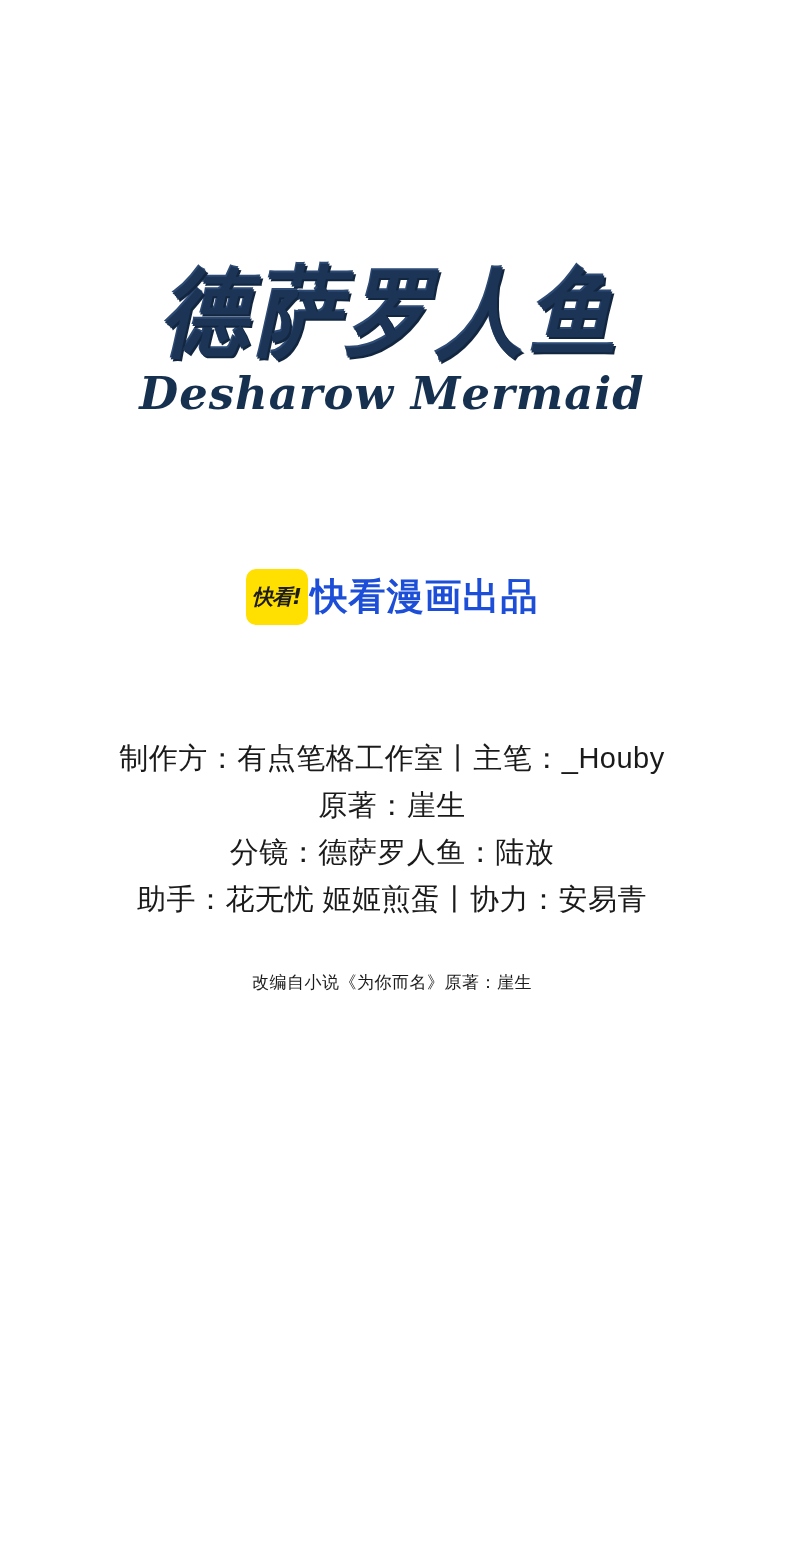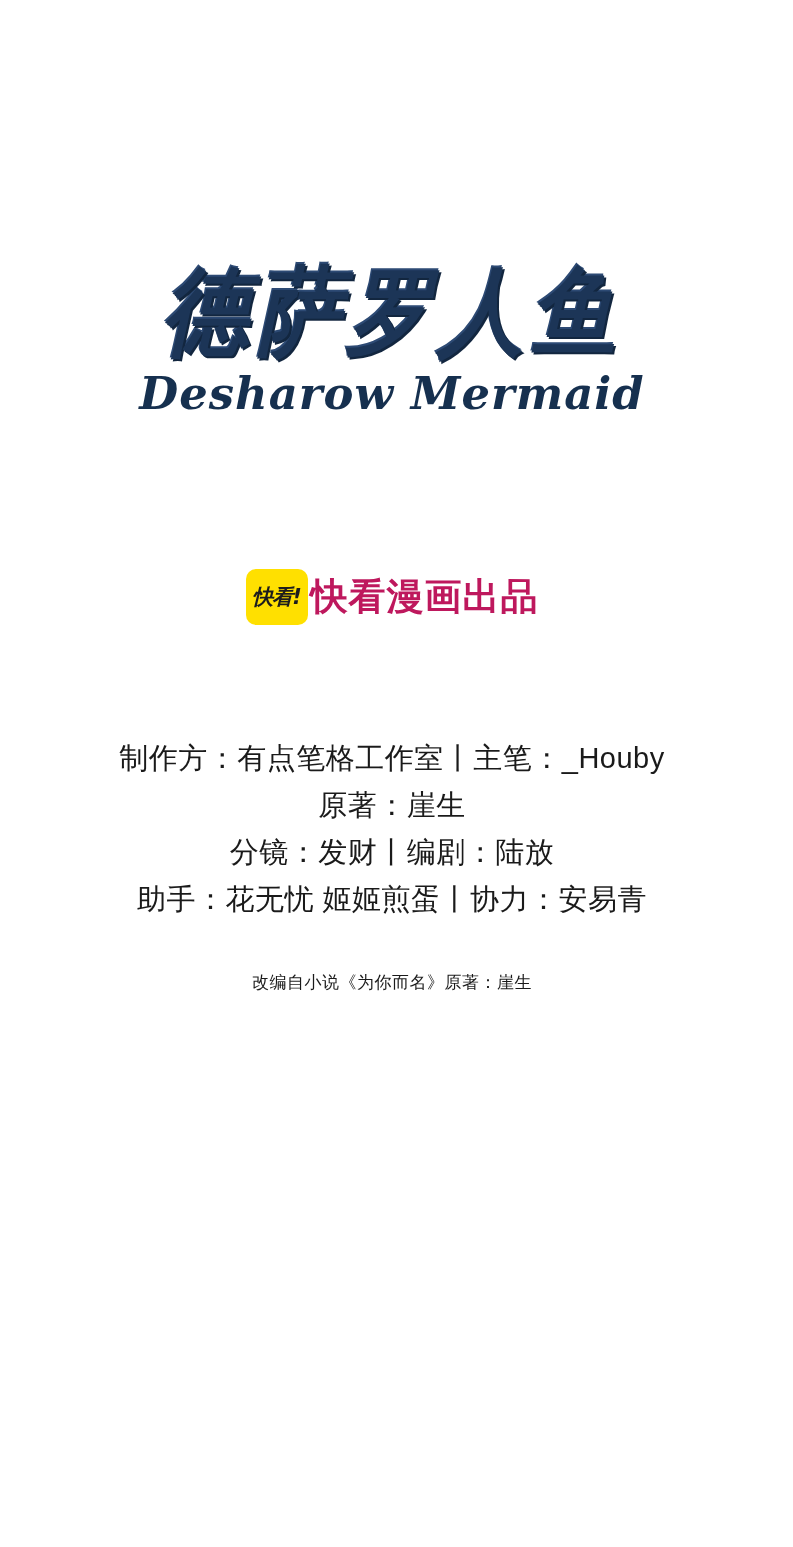--- a/index.html
+++ b/index.html
@@ -78,21 +78,21 @@
     font-style: italic;
     font-size: 21px;
     color: #1d1d1d;
     letter-spacing: -1px;
     line-height: 1;
   }
   .publisher-text {
     font-size: 37px;
     font-weight: bold;
     letter-spacing: 1px;
-    color: #be185d;
+    color: #1d4ed8;
   }
 
   
   .credits {
     margin-top: 110px;
     width: 100%;
     text-align: center;
   }
   .credit-line {
     font-size: 29px;
@@ -121,18 +121,18 @@
   </div>
 
   <div class="publisher-row">
     <div class="kk-logo">快看!</div>
     <div class="publisher-text">快看漫画出品</div>
   </div>
 
   <div class="credits">
     <div class="credit-line">制作方：有点笔格工作室丨主笔：_Houby</div>
     <div class="credit-line">原著：崖生</div>
-    <div class="credit-line">分镜：发财丨编剧：陆放</div>
+    <div class="credit-line">分镜：德萨罗人鱼：陆放</div>
     <div class="credit-line">助手：花无忧 姬姬煎蛋丨协力：安易青</div>
     <div class="adapted-note">改编自小说《为你而名》原著：崖生</div>
   </div>
 
 </div>
 
 </body></html>

